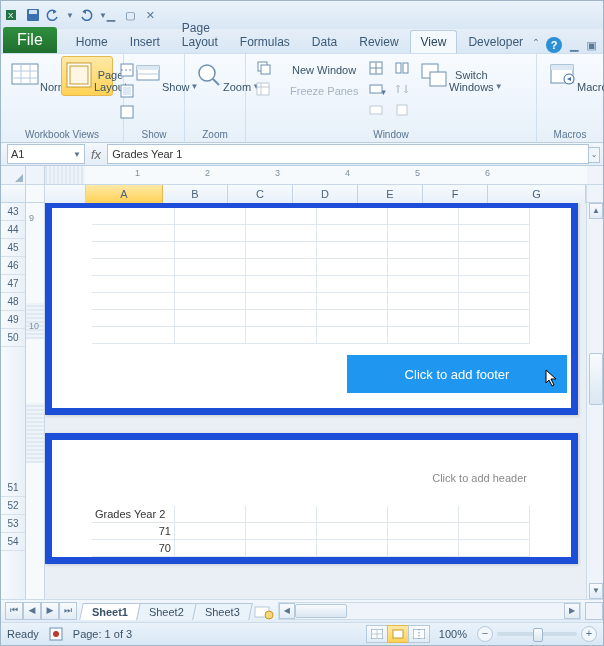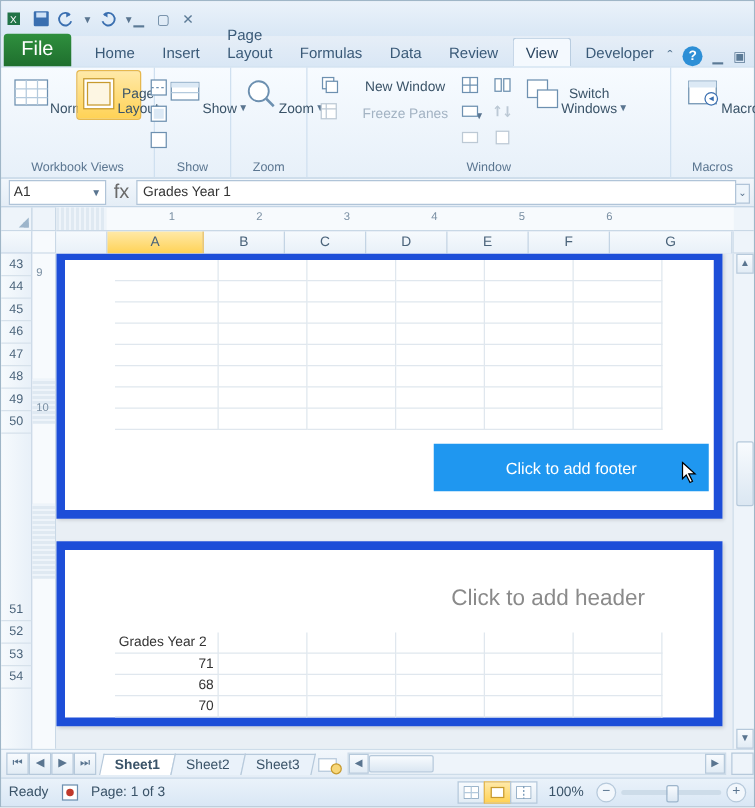--- a/index.html
+++ b/index.html
@@ -24,21 +24,21 @@
   .bigbtn.sel{background:linear-gradient(#ffe9a8,#ffd255);border-color:#e6b84e}
   .bigbtn .bicon{width:32px;height:32px;margin-bottom:2px;display:flex;align-items:center;justify-content:center}
   .smallbtn{display:flex;align-items:flex-end;gap:20px;padding:2px 4px;font-size:11px;color:#3a5368;white-space:nowrap}
   .smallbtn.disabled{color:#a3b3c3}
   .smallbtn .sicon{width:16px;height:16px;display:flex;align-items:center;justify-content:center}
   .icon-col{display:flex;flex-direction:column;gap:1px;padding-top:2px}
   .dd{font-size:8px;color:#5a7590;margin-left:1px}
   .namebox-row{height:22px;background:linear-gradient(#f2f7fc,#e4edf6);border-bottom:1px solid #b9cde0;display:flex;align-items:center}
   .namebox{width:70px;height:18px;background:#fff;border:1px solid #b0c4d8;margin-left:6px;display:flex;align-items:center;padding:0 3px;font-size:11px}
   .namebox .cellref{flex:1}
-  .fx{margin:0 6px;color:#6a6a6a;font-size:16px}
+  .fx{margin:0 6px;font-style:italic;color:#6a6a6a;font-size:13px}
   .formula{flex:1;height:18px;background:#fff;border:1px solid #b0c4d8;margin-right:14px;padding:0 4px;font-size:11px;display:flex;align-items:center;position:relative}
   .formula .expand{position:absolute;right:-12px;top:2px;width:10px;height:14px;border:1px solid #b0c4d8;background:#eef5fb;font-size:8px;text-align:center;line-height:14px;color:#5a7590}
   .workarea{flex:1;display:flex;min-height:0;background:#e9eff5}
   .selall{width:24px;border-right:1px solid #c3d4e4;position:relative}
   .selall::after{content:"";position:absolute;right:2px;bottom:2px;border:4px solid transparent;border-right-color:#9db5cb;border-bottom-color:#9db5cb}
   .ruler-h{flex:1;height:18px;background:#f7fafd;border-bottom:1px solid #c9d8e6;position:relative;font-size:9px;color:#7a8fa3}
   .ruler-h span{position:absolute;top:2px}
   .ruler-margin{position:absolute;top:0;height:18px;background:repeating-linear-gradient(90deg,#dfe9f2,#dfe9f2 2px,#eef4fa 2px,#eef4fa 4px)}
   .row-hdr-col{width:24px;background:linear-gradient(90deg,#f6fafd,#e8f0f8);border-right:1px solid #c3d4e4}
   .row-hdr{height:17px;border-bottom:1px solid #d6e1eb;text-align:center;font-size:10px;color:#4a637a;line-height:17px}
@@ -52,21 +52,21 @@
   .gcell{width:64px;border-right:1px solid #e0e7ee;border-bottom:1px solid #e0e7ee;font-size:11px;padding:0 3px;line-height:17px;overflow:hidden;white-space:nowrap}
   .gcell.num{text-align:right}
   .gcell:first-child{width:76px}
   .colhdrs{display:flex;height:18px;background:linear-gradient(#f6fafd,#e8f0f8);border-bottom:1px solid #c3d4e4}
   .colhdrs .ch{text-align:center;font-size:11px;color:#4a637a;border-right:1px solid #c3d4e4;line-height:18px}
   .colhdrs .ch.sel{background:linear-gradient(#ffe9a8,#ffd255);border-color:#e6b84e}
   .footerzone{height:40px;margin:10px 4px 14px 4px;display:flex;align-items:center;justify-content:flex-end}
   .footer-ph{width:220px;height:38px;background:#1f97f0;color:#fff;display:flex;align-items:center;justify-content:center;font-size:13px;position:relative}
   .cursor-arrow{position:absolute;right:8px;bottom:6px}
   .headerzone{height:40px;margin:18px 4px 8px 4px;display:flex;align-items:center;justify-content:flex-end}
-  .header-ph{color:#8a8a8a;font-size:18px;margin-right:51px}
+  .header-ph{color:#8a8a8a;font-size:11px;margin-right:40px}
   .vscroll{width:16px;background:#eef4fa;border-left:1px solid #cddce9;position:relative}
   .vscroll .thumb{position:absolute;left:2px;width:12px;background:linear-gradient(#f8fbfe,#dbe7f2);border:1px solid #b6c9db;border-radius:2px}
   .vscroll .arrow{position:absolute;left:2px;width:12px;height:14px;background:linear-gradient(#f8fbfe,#e2ecf5);border:1px solid #b6c9db;text-align:center;font-size:8px;line-height:14px;color:#5a7590}
   .sheet-tabs-row{height:22px;display:flex;align-items:center;background:linear-gradient(#f2f7fc,#e4edf6);border-top:1px solid #cddce9}
   .navset{display:flex;gap:0;margin-left:4px}
   .navset .nbtn{width:16px;height:16px;border:1px solid #b6c9db;background:linear-gradient(#f8fbfe,#e2ecf5);text-align:center;font-size:9px;line-height:15px;color:#5a7590}
   .stabs{display:flex;align-items:end;margin-left:4px}
   .stab{padding:2px 10px;border:1px solid #b6c9db;border-bottom:none;background:#eaf2fa;font-size:11px;color:#3a5368;position:relative;margin-right:-1px;border-radius:0 0 0 0;transform:skewX(-12deg)}
   .stab span{display:inline-block;transform:skewX(12deg)}
   .stab.active{background:#fff;font-weight:bold}
@@ -508,28 +508,20 @@
               </div>
             <div class="grow">
                 <div class="gcell num">71</div>
                 <div class="gcell"></div>
                 <div class="gcell"></div>
                 <div class="gcell"></div>
                 <div class="gcell"></div>
                 <div class="gcell"></div>
               </div>
             <div class="grow">
-                <div class="gcell num">68</div>
-                <div class="gcell"></div>
-                <div class="gcell"></div>
-                <div class="gcell"></div>
-                <div class="gcell"></div>
-                <div class="gcell"></div>
-              </div>
-            <div class="grow">
                 <div class="gcell num">70</div>
                 <div class="gcell"></div>
                 <div class="gcell"></div>
                 <div class="gcell"></div>
                 <div class="gcell"></div>
                 <div class="gcell"></div>
               </div>
           </div>
         </div>
       </div>

